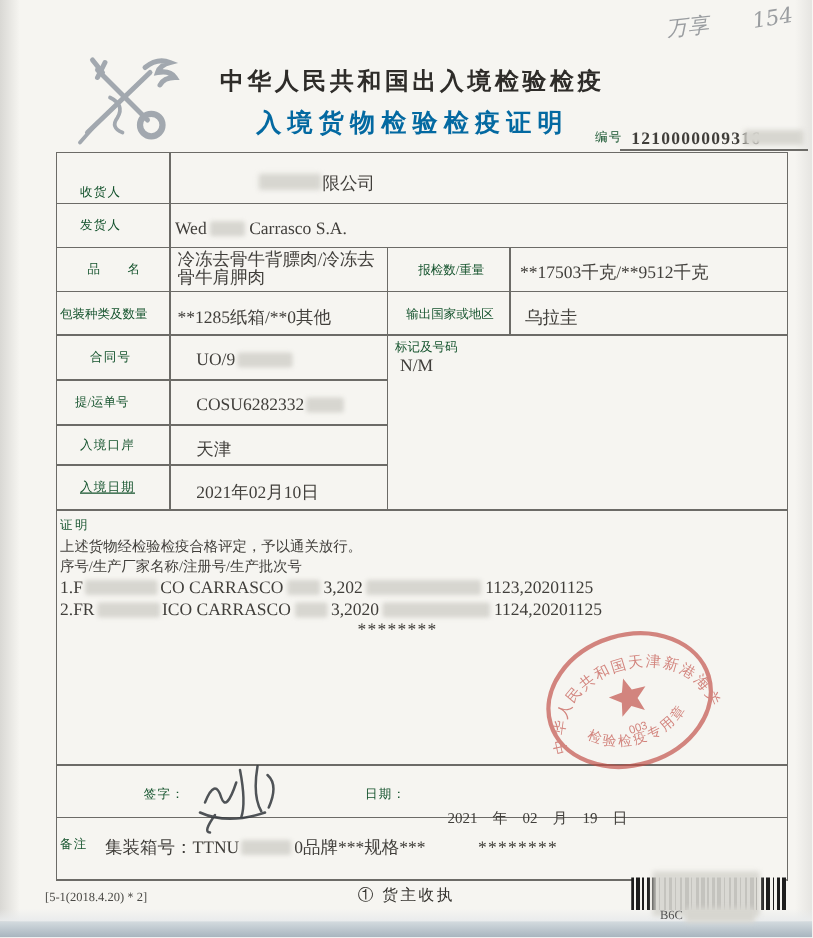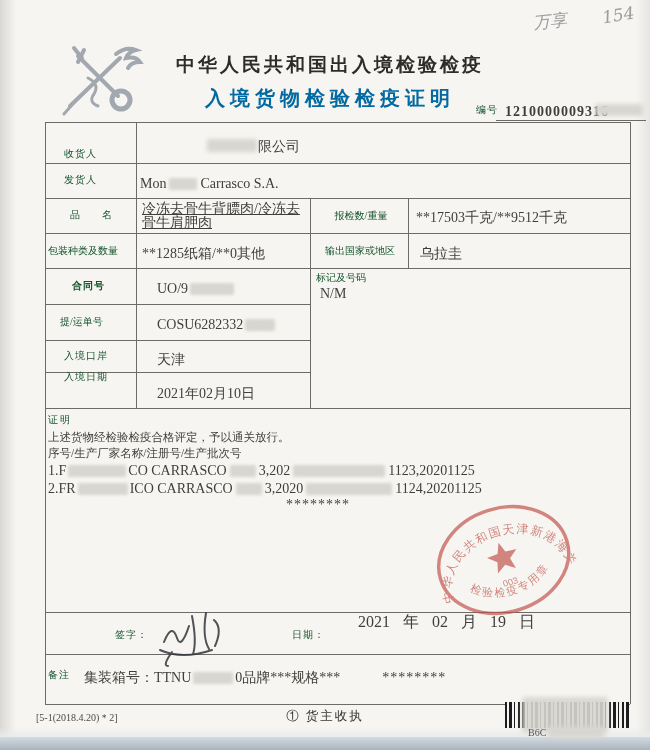--- a/index.html
+++ b/index.html
@@ -84,49 +84,49 @@
       <path d="M136,122 V408 M310,198 V408 M408,198 V268"></path>
     </g>
   </svg>
 
   <div class="t lbl" style="left:64px;top:127px;margin-top:20px;">收货人</div>
   <div class="redact-abs" style="left:207px;top:139px;width:50px;height:13px;"></div>
   <div class="t" style="left:258px;top:138px;">限公司</div>
 
   <div class="t lbl" style="left:64px;top:173px;">发货人</div>
   <div class="t" style="left:140px;top:176px;">
-    <span>Mon</span><span class="redact" style="width:28px;margin:0 3px;"></span><span>Carrasco S.A.</span>
+    <span>Wed</span><span class="redact" style="width:28px;margin:0 3px;"></span><span>Carrasco S.A.</span>
   </div>
 
   <div class="t lbl" style="left:70px;top:208px;letter-spacing:6px;">品　名</div>
-  <div class="t wrap2" style="left:142px;top:202px;width:160px;text-decoration:underline;">冷冻去骨牛背膘肉/冷冻去骨牛肩胛肉</div>
+  <div class="t wrap2" style="left:142px;top:202px;width:160px;">冷冻去骨牛背膘肉/冷冻去骨牛肩胛肉</div>
   <div class="t lbl ctr" style="left:314px;top:209px;width:94px;letter-spacing:0;">报检数/重量</div>
   <div class="t" style="left:416px;top:209px;">**17503千克/**9512千克</div>
 
   <div class="t lbl" style="left:48px;top:244px;letter-spacing:0;">包装种类及数量</div>
   <div class="t" style="left:142px;top:245px;">**1285纸箱/**0其他</div>
   <div class="t lbl ctr" style="left:312px;top:244px;width:96px;letter-spacing:0;">输出国家或地区</div>
   <div class="t" style="left:420px;top:245px;">乌拉圭</div>
 
-  <div class="t lbl" style="left:72px;top:279px;font-weight:bold;">合同号</div>
+  <div class="t lbl" style="left:72px;top:279px;">合同号</div>
   <div class="t" style="left:157px;top:281px;">
     <span>UO/9</span><span class="redact" style="width:44px;margin-left:2px;"></span>
   </div>
   <div class="t lbl" style="left:316px;top:271px;letter-spacing:0;">标记及号码</div>
   <div class="t" style="left:320px;top:286px;">N/M</div>
 
   <div class="t lbl" style="left:60px;top:315px;letter-spacing:0;">提/运单号</div>
   <div class="t" style="left:157px;top:317px;">
     <span>COSU6282332</span><span class="redact" style="width:30px;margin-left:2px;"></span>
   </div>
 
   <div class="t lbl" style="left:64px;top:349px;">入境口岸</div>
   <div class="t" style="left:157px;top:351px;">天津</div>
 
-  <div class="t lbl" style="left:64px;top:370px;">入境日期</div>
+  <div class="t lbl" style="left:64px;top:383px;text-decoration:underline;">入境日期</div>
   <div class="t" style="left:157px;top:385px;">2021年02月10日</div>
 
   <div class="t lbl" style="left:48px;top:413px;letter-spacing:2px;font-family:Liberation Serif, serif;">证明</div>
   <div class="t" style="left:48px;top:446px;font-size:11.5px;">序号/生产厂家名称/注册号/生产批次号</div>
   <div class="t" style="left:48px;top:430px;font-size:11.5px;">上述货物经检验检疫合格评定，予以通关放行。</div>
 
   <div class="t" style="left:48px;top:463px;">
     <span>1.F</span><span class="redact" style="width:58px;margin:0 2px;"></span><span>CO CARRASCO</span><span class="redact" style="width:26px;margin:0 3px;"></span><span>3,202</span><span class="redact" style="width:92px;margin:0 3px;"></span><span>1123,20201125</span>
   </div>
   <div class="t" style="left:48px;top:481px;">
@@ -153,21 +153,21 @@
     <g stroke="#32373c" stroke-width="2" fill="none" stroke-linecap="round" opacity="0.85">
       <path d="M 14,34 q 8,-20 13,-4 q 4,12 12,-12"></path>
       <path d="M 42,8 q 5,26 1,38"></path>
       <path d="M 56,5 q -4,24 3,36"></path>
       <path d="M 10,42 q 22,10 52,0"></path>
       <path d="M 64,12 q 9,8 1,26"></path>
       <path d="M 22,44 q -10,14 -4,14"></path>
     </g>
   </svg>
   <div class="t lbl" style="left:292px;top:628px;">日期：</div>
-  <div class="t" style="left:358px;top:612px;font-size:16px;word-spacing:9px;">2021 年 02 月 19 日</div>
+  <div class="t" style="left:358px;top:646px;font-size:12px;word-spacing:9px;">2021 年 02 月 19 日</div>
 
   <div class="t lbl" style="left:48px;top:668px;">备注</div>
   <div class="t" style="left:84px;top:669px;">
     <span>集装箱号：TTNU</span><span class="redact" style="width:40px;margin:0 2px;"></span><span>0品牌***规格***</span><span class="asterisks" style="margin-left:42px;">********</span>
   </div>
 
   <div class="t small" style="left:36px;top:711px;color:#4b4a46;">[5-1(2018.4.20)＊2]</div>
   <div class="t" style="left:250px;top:708px;width:150px;text-align:center;font-size:12.5px;letter-spacing:2px;font-weight:normal;color:#34322e;">① 货主收执</div>
 
   <div class="barcode"></div>

